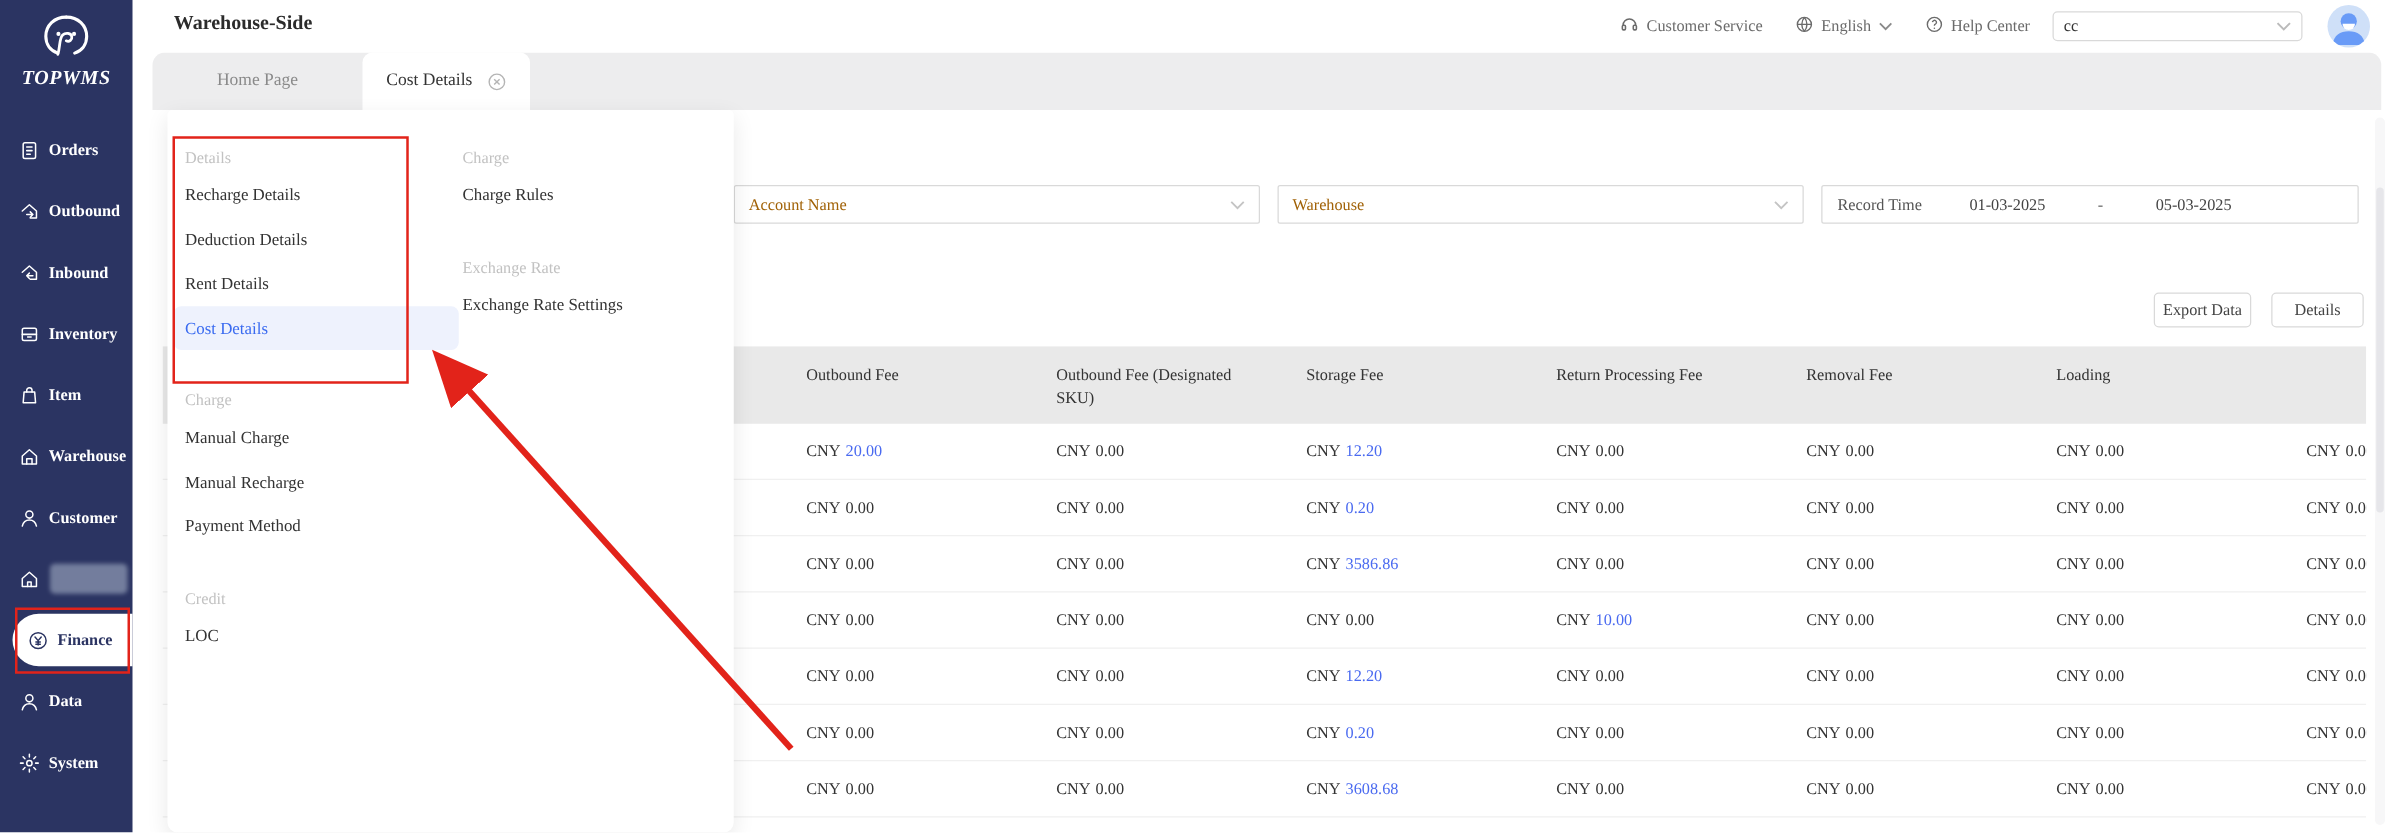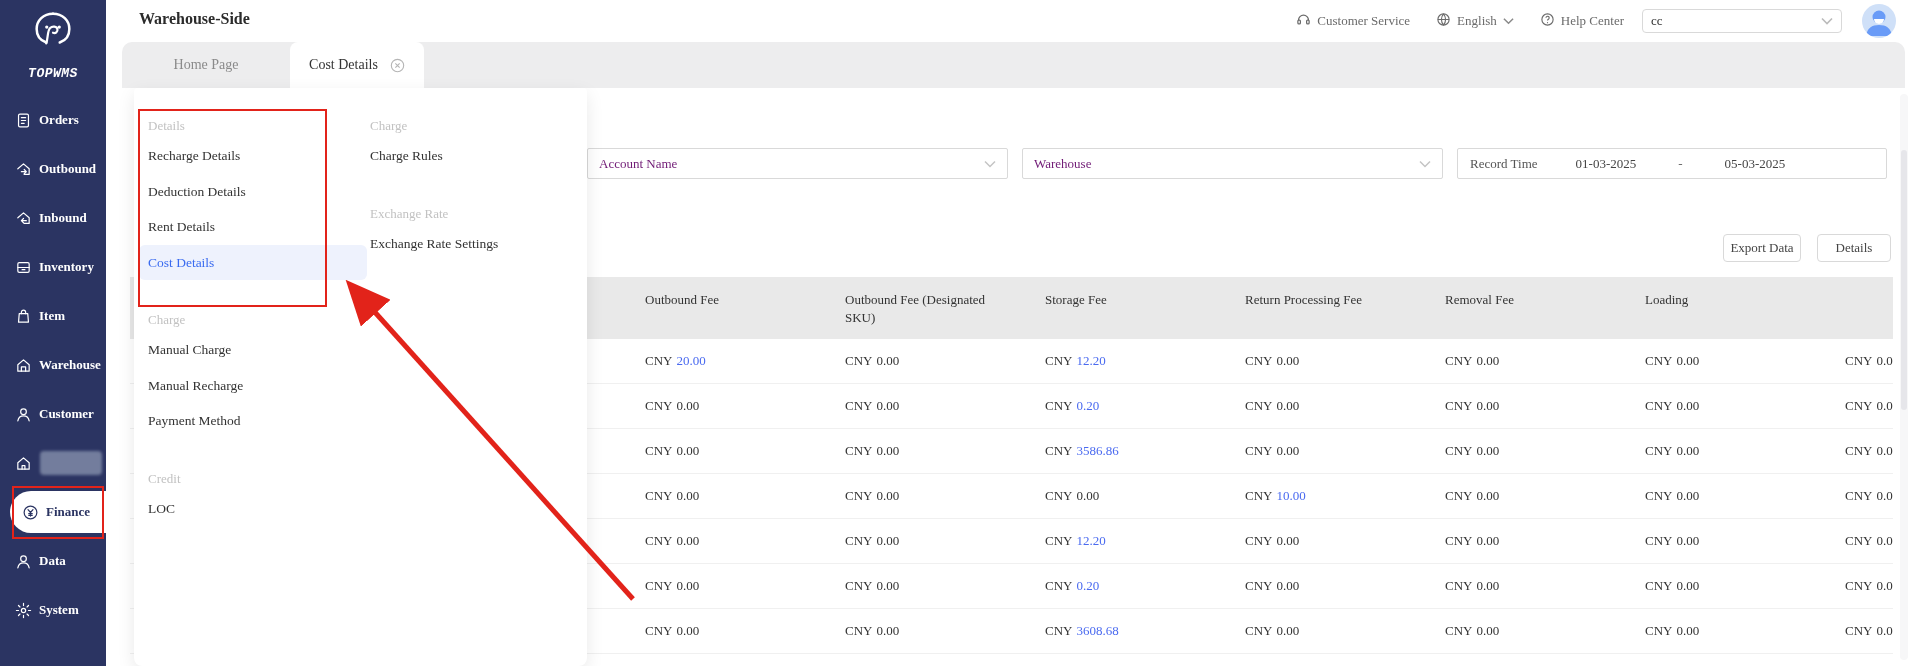--- a/index.html
+++ b/index.html
@@ -4,22 +4,22 @@
 <style>
   html,body{margin:0;padding:0}
   body{
     width:1914px;height:666px;position:relative;overflow:hidden;background:#fff;
     font-family:"Liberation Serif","DejaVu Serif",serif;color:#333;
   }
   
   .sidebar{position:absolute;left:0;top:0;width:106px;height:666px;background:#2b3462;z-index:30}
   .logo{position:absolute;left:0;top:8px;width:106px;text-align:center}
   .logo svg{display:block;margin:0 auto}
-  .logo-text{display:block;margin-top:14px;color:#fff;font-family:Liberation Mono, monospace;
-    font-style:italic;font-weight:900;font-size:13px;letter-spacing:.5px}
+  .logo-text{display:block;margin-top:2px;color:#fff;font-family:Liberation Serif, serif;
+    font-style:italic;font-weight:900;font-size:16px;letter-spacing:.5px}
   .side-item{position:absolute;left:0;width:106px;height:36px;display:flex;align-items:center;
     padding-left:15px;box-sizing:border-box;color:#fff;cursor:pointer}
   .side-item .lab{font-weight:700;font-size:13px;margin-left:7px;white-space:nowrap}
   .side-item svg{flex:none}
   .side-item.active-pill{background:#fff;color:#2b3462;left:10px;width:96px;height:42px;
     border-radius:21px 0 0 21px;padding-left:12px}
   .redact-pill{width:62px;height:24px;margin-left:8px;border-radius:4px;background:#8590ac;opacity:.8;filter:blur(1.5px)}
   
   .topbar{position:absolute;left:123px;top:0;right:0;height:42px;background:#fff;z-index:10}
   .page-title{position:absolute;left:16px;top:10px;font-size:16px;font-weight:700;color:#2b2b2b}
@@ -31,21 +31,21 @@
   .avatar{position:absolute;right:18px;top:4px;width:34px;height:34px;border-radius:50%;background:#cfe0f8;overflow:hidden;cursor:pointer}
   
   .tabstrip{position:absolute;left:122px;top:42px;width:1783px;height:46px;background:#ededee;
     border-radius:10px 10px 0 0;z-index:5;display:flex}
   .tab{height:46px;display:flex;align-items:center;justify-content:center;font-size:14px;color:#8a8a8a;cursor:pointer}
   .tab.inactive{width:168px}
   .tab.active{width:134px;background:#fff;border-radius:8px 8px 0 0;color:#333}
   .tab .close{margin-left:12px;display:flex;cursor:pointer}
   
   .select-box{position:absolute;top:148px;height:31px;border:1px solid #d9d9d9;border-radius:2px;background:#fff;
-    display:flex;align-items:center;padding:0 11px;box-sizing:border-box;font-size:13px;color:#701a75;cursor:pointer;z-index:2}
+    display:flex;align-items:center;padding:0 11px;box-sizing:border-box;font-size:13px;color:#a16207;cursor:pointer;z-index:2}
   .select-box .chev{margin-left:auto}
   .range-box{position:absolute;top:148px;height:31px;border:1px solid #d9d9d9;border-radius:2px;background:#fff;
     display:flex;align-items:center;box-sizing:border-box;font-size:13px;color:#444;z-index:2}
   .range-box .rlab{margin-left:12px;color:#555}
   .range-box .d1{margin-left:38px}
   .range-box .dsep{margin:0 42px;color:#666}
   
   .btn{position:absolute;top:234px;height:28px;border:1px solid #d9d9d9;border-radius:4px;background:#fff;
     font-size:13px;color:#444;display:flex;align-items:center;justify-content:center;cursor:pointer;z-index:2;
     font-family:inherit}

